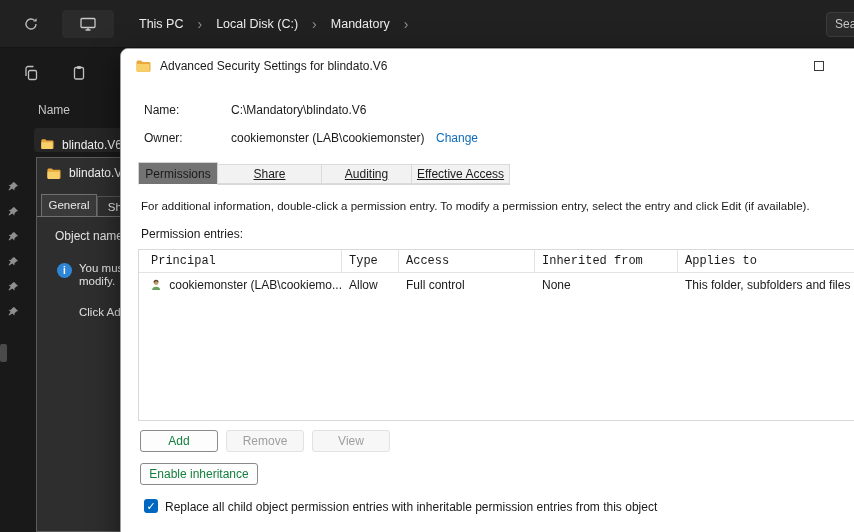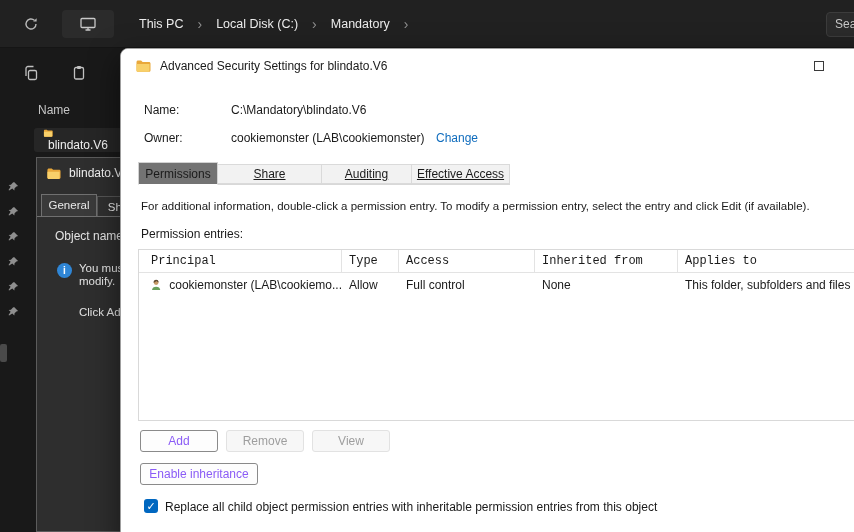--- a/index.html
+++ b/index.html
@@ -15,22 +15,22 @@
   .breadcrumb { left:132px; top:0; height:48px; display:flex; align-items:center; }
   .crumb { color:#ececec; font-size:12.5px; padding:4px 7px; border-radius:4px; cursor:default; }
   .chev { color:#909090; font-size:14px; padding:0 7px; }
   .searchbox { left:826px; top:12px; width:70px; height:25px; background:#2b2b2b;
     border:1px solid #3c3c3c; border-radius:4px; color:#c8c8c8; font-size:12px;
     line-height:23px; padding-left:8px; }
 
   
   .cmd-icon { width:18px; height:18px; }
   .col-header { color:#c7c7c7; font-size:12px; }
-  .file-row { left:34px; top:128px; width:88px; height:24px; display:flex; align-items:flex-start;
-    background:rgba(255,255,255,0.06); border-radius:3px; padding-left:6px;flex-direction:column; }
+  .file-row { left:34px; top:128px; width:88px; height:24px; display:flex; align-items:flex-end;
+    background:rgba(255,255,255,0.06); border-radius:3px; padding-left:6px; }
   .file-row .lbl { color:#f0f0f0; font-size:12px; margin-left:8px; white-space:nowrap; }
   .pin { width:14px; height:14px; }
   .nav-indicator { left:0; top:344px; width:7px; height:18px; background:#4a4a4a; border-radius:2px; }
 
   
   .props { left:36px; top:157px; width:300px; height:375px; background:#2e2e2e;
     border:1px solid #5c5c5c; color:#e3e3e3; }
   .props .titlebar { position:absolute; left:0; top:0; height:30px; display:flex; align-items:center; padding-left:9px; }
   .props .title { font-size:12px; color:#f0f0f0; margin-left:8px; white-space:nowrap; }
   .props .tabs { position:absolute; left:4px; top:36px; display:flex; align-items:flex-end; }
@@ -73,21 +73,21 @@
     overflow:hidden; white-space:nowrap;font-family:Liberation Mono, monospace; }
   .th:first-child { padding-left:12px; }
   .th:last-child { border-right:none; }
   .c0 { width:203px; } .c1 { width:57px; } .c2 { width:136px; } .c3 { width:143px; } .c4 { flex:1; }
   .trow { display:flex; height:24px; align-items:center; }
   .td { font-size:12px; padding-left:7px; overflow:hidden; white-space:nowrap; }
   .td.first { padding-left:10px; display:flex; align-items:center; gap:6px; }
 
   .btn { position:absolute; height:22px; font-size:12px; display:flex; align-items:center;
     justify-content:center; background:#fdfdfd; border:1px solid #8a8a8a; border-radius:3px;
-    cursor:pointer; color:#8b5cf6; }
+    cursor:pointer; color:#15803d; }
   .btn.disabled { color:#9e9e9e; background:#f7f7f7; border-color:#e2e2e2; cursor:default; }
 
   .chk { left:23px; top:450px; width:14px; height:14px; background:#0067c0; border-radius:3px;
     color:#fff; display:flex; align-items:center; justify-content:center; font-size:11px; }
   .chk::after { content:"\2713"; }
   .chklabel { left:44px; top:451px; font-size:12px; white-space:nowrap; }
 </style>
 </head>
 <body>
 

